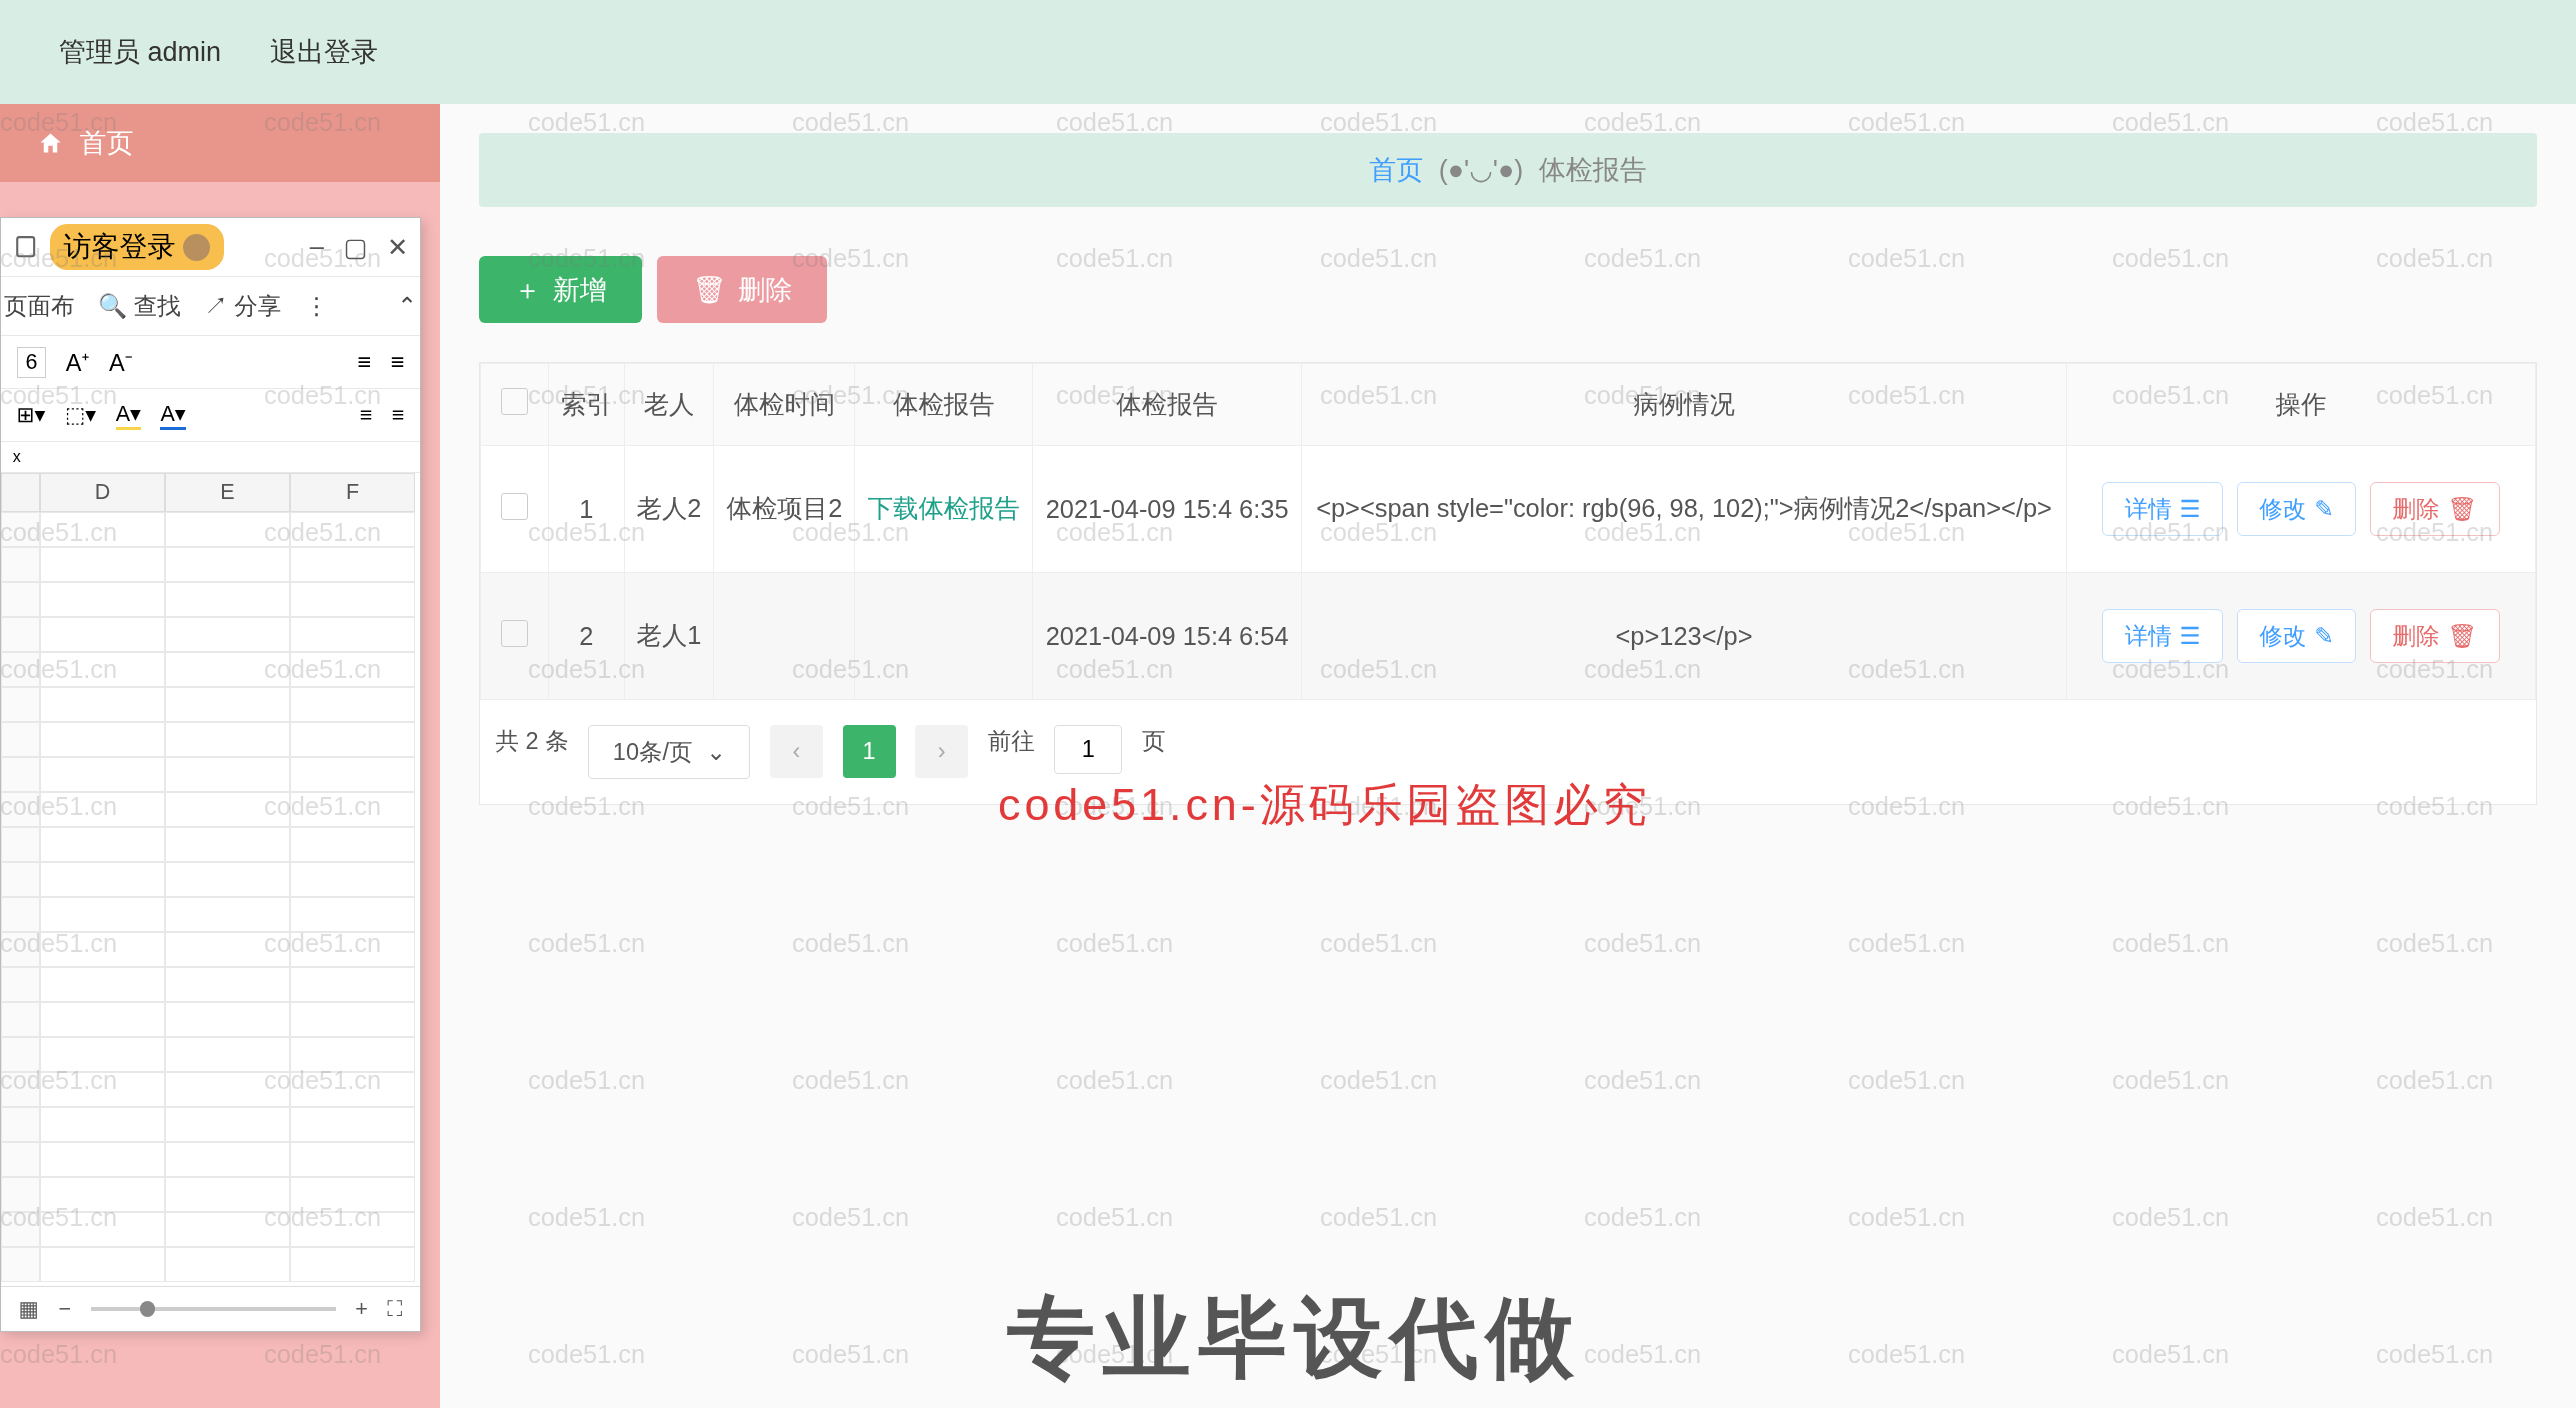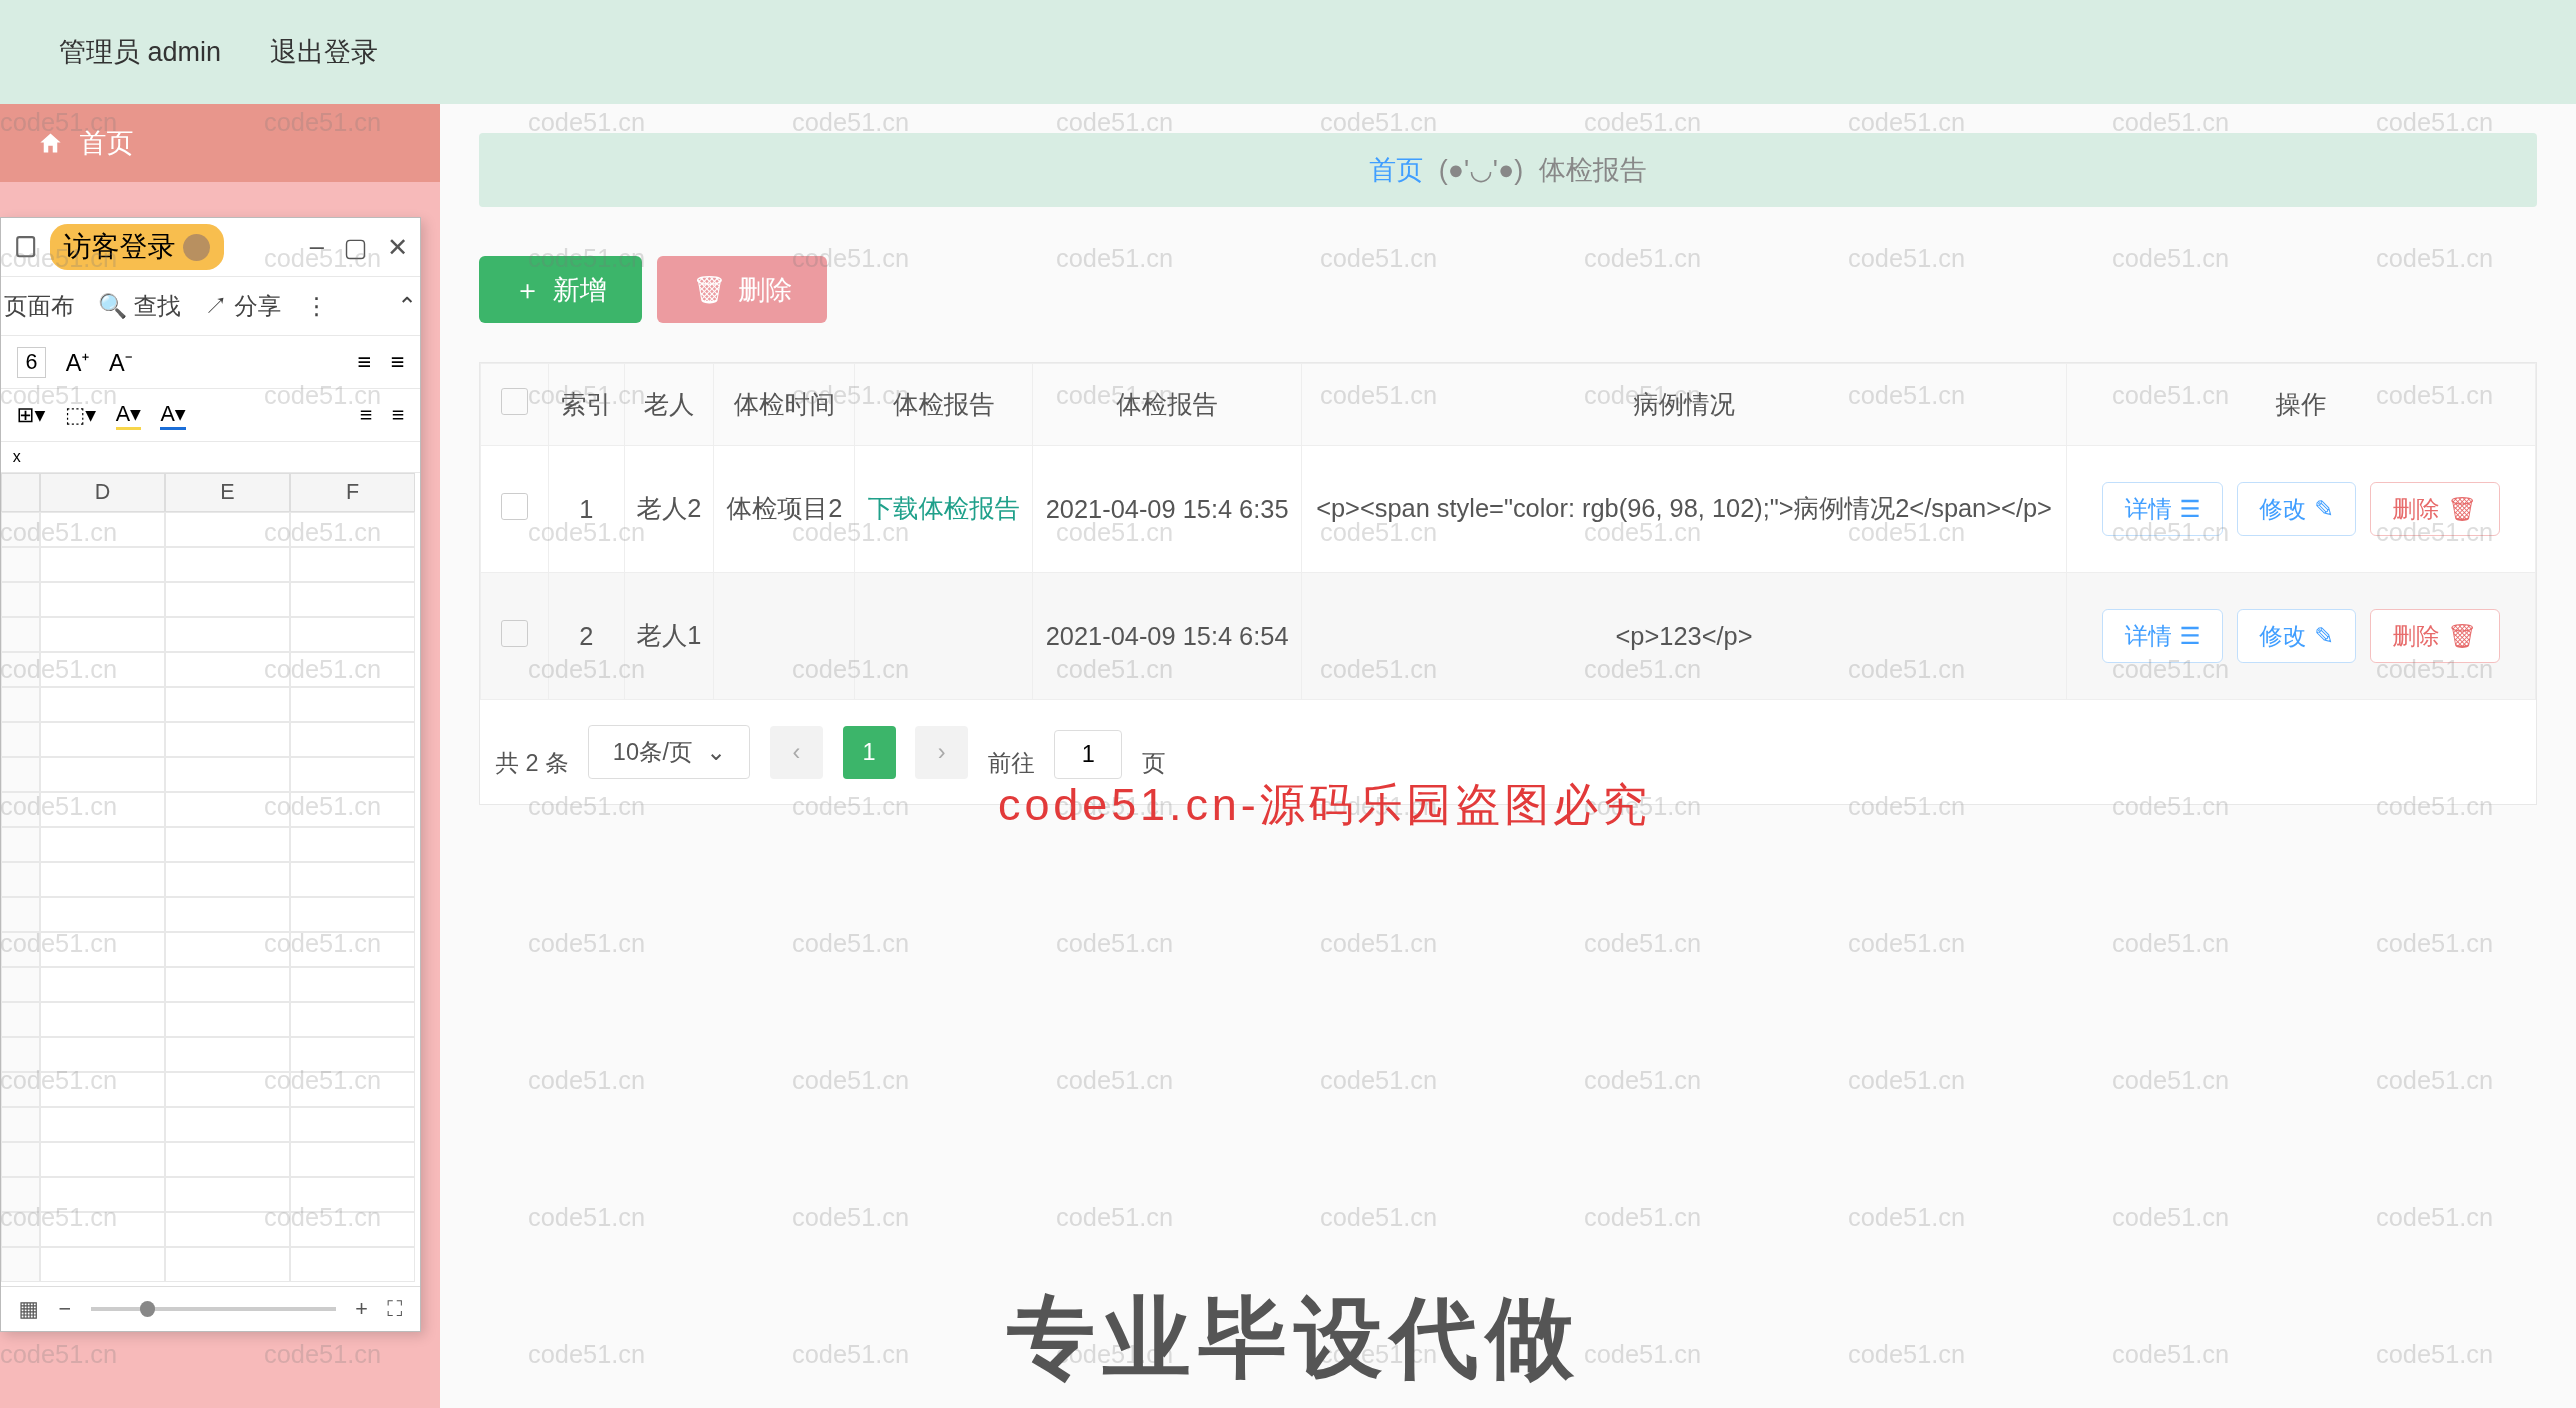--- a/index.html
+++ b/index.html
@@ -49,21 +49,21 @@
 .table th { background: #fafafa; font-weight: normal; height: 82px; font-family: Liberation Serif, serif; }
 .table td { height: 127px; }
 .link-dl { color: #1fa08a; }
 .row-actions { display: flex; gap: 13.7px; justify-content: center; }
 .mini-btn { padding: 9.8px 21.5px; border: 1px solid #ddd; border-radius: 5.9px; font-size: 23.5px; background: #fff; display: flex; align-items: center; gap: 7.8px; cursor: pointer; }
 .mini-detail { color: #409eff; border-color: #c1dffc; }
 .mini-edit { color: #409eff; border-color: #c1dffc; }
 .mini-del { color: #e76b6b; border-color: #f5c0c0; }
 tr.even td { background: #f7f7f7; }
 
-.pager { display: flex; align-items: flex-end; gap: 19.6px; padding: 25.4px 15.6px; font-size: 23.5px; color: #555; }
+.pager { display: flex; align-items: flex-start; gap: 19.6px; padding: 25.4px 15.6px; font-size: 23.5px; color: #555; }
 .pg-sel { border: 1px solid #ddd; padding: 9.8px 23.5px; border-radius: 3.9px; display: flex; align-items: center; gap: 13.7px; }
 .pg-btn { width: 53px; height: 53px; background: #f2f2f2; border-radius: 3.9px; display: flex; align-items: center; justify-content: center; color: #aaa; cursor: pointer; }
 .pg-num { width: 53px; height: 53px; background: #3cb56a; color: #fff; border-radius: 3.9px; display: flex; align-items: center; justify-content: center; }
 .pg-input { width: 68px; height: 49px; border: 1px solid #ddd; border-radius: 3.9px; text-align: center; font-size: 23.5px; }
 
 .watermark { position: absolute; font-size: 25.4px; color: rgba(120,120,120,0.25); pointer-events: none; }
 .overlay-red { position: absolute; left: 998px; top: 775px; font-size: 45px; color: #e23a3a; font-weight: 500; letter-spacing: 3.9px; pointer-events: none; }
 .overlay-big { position: absolute; left: 1007px; bottom: 9.8px; font-size: 88px; color: #555; font-weight: bold; letter-spacing: 7.8px; pointer-events: none; }
 
 .chk { width: 27px; height: 27px; border: 1px solid #ccc; border-radius: 2.9px; display: inline-block; }

